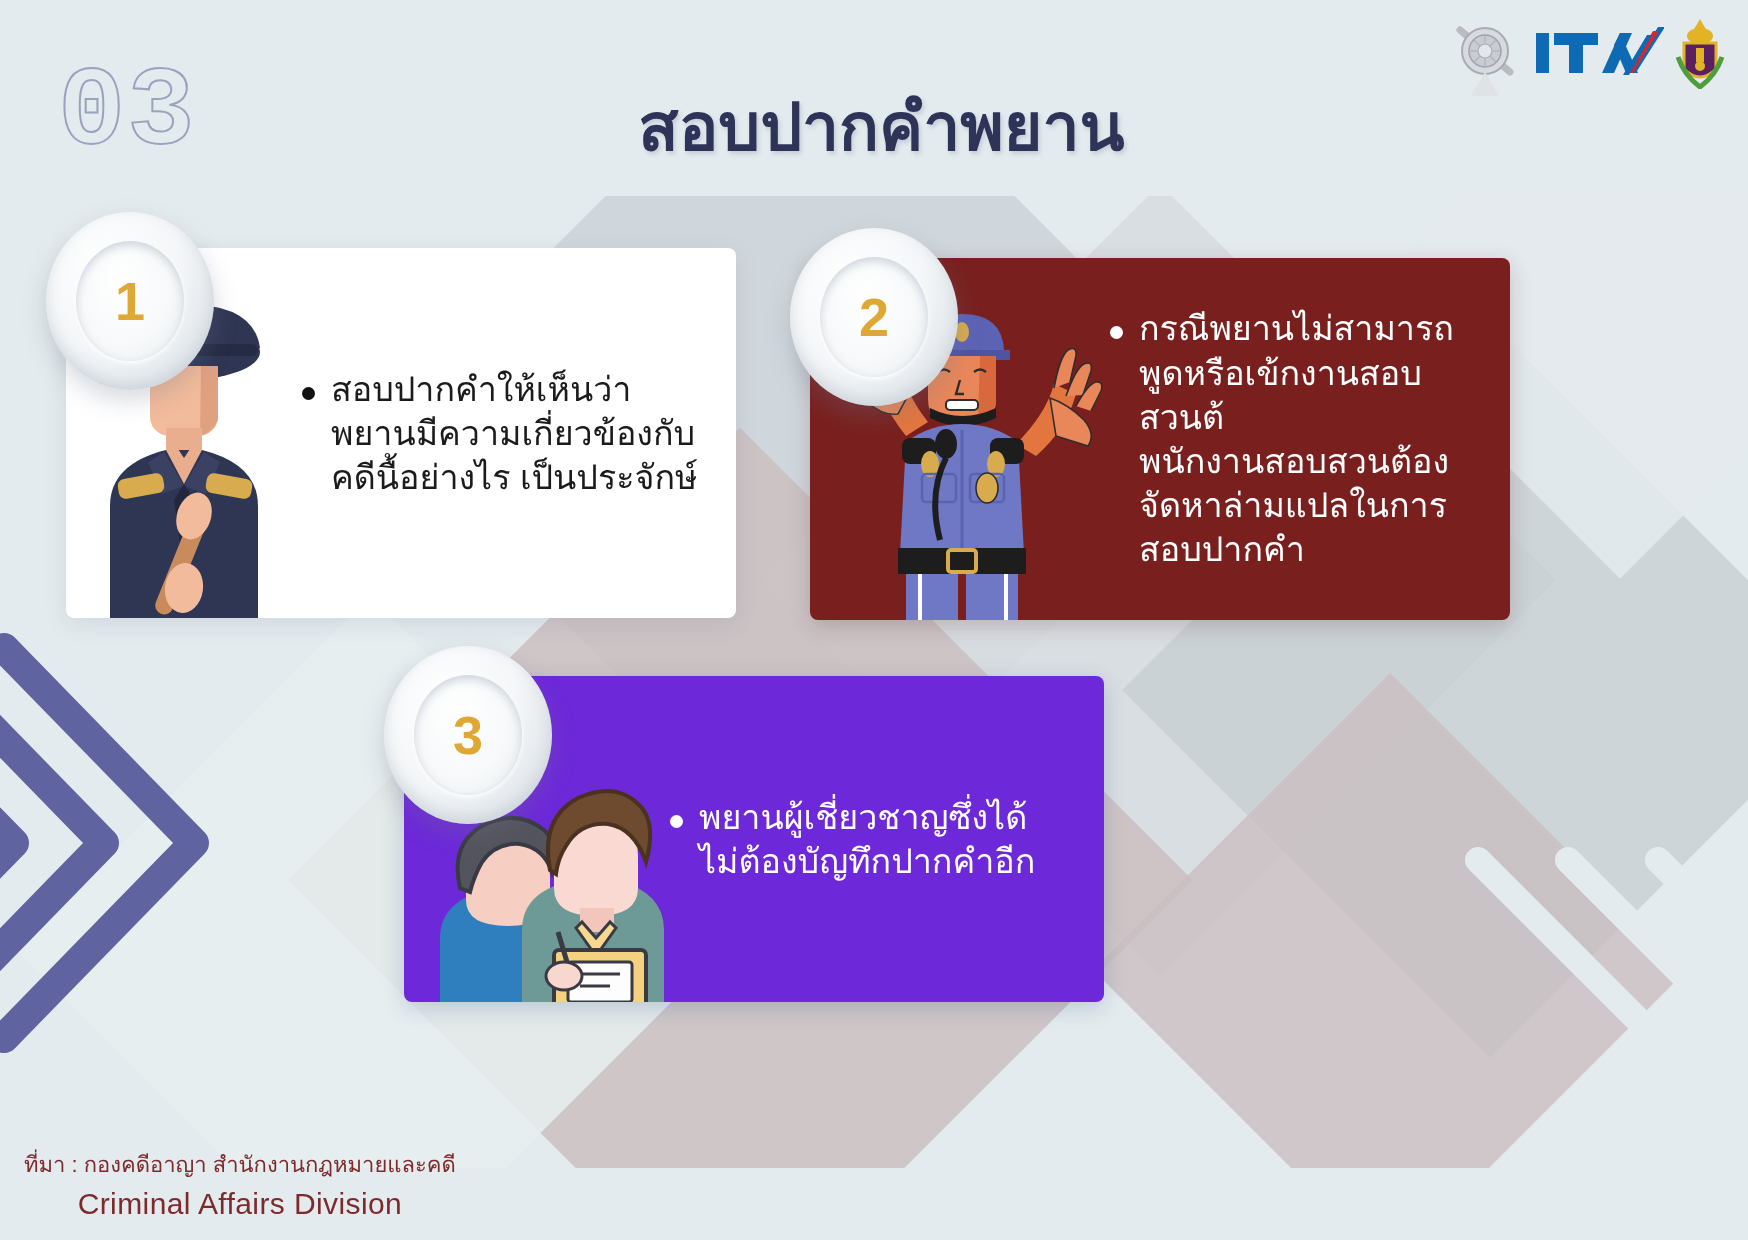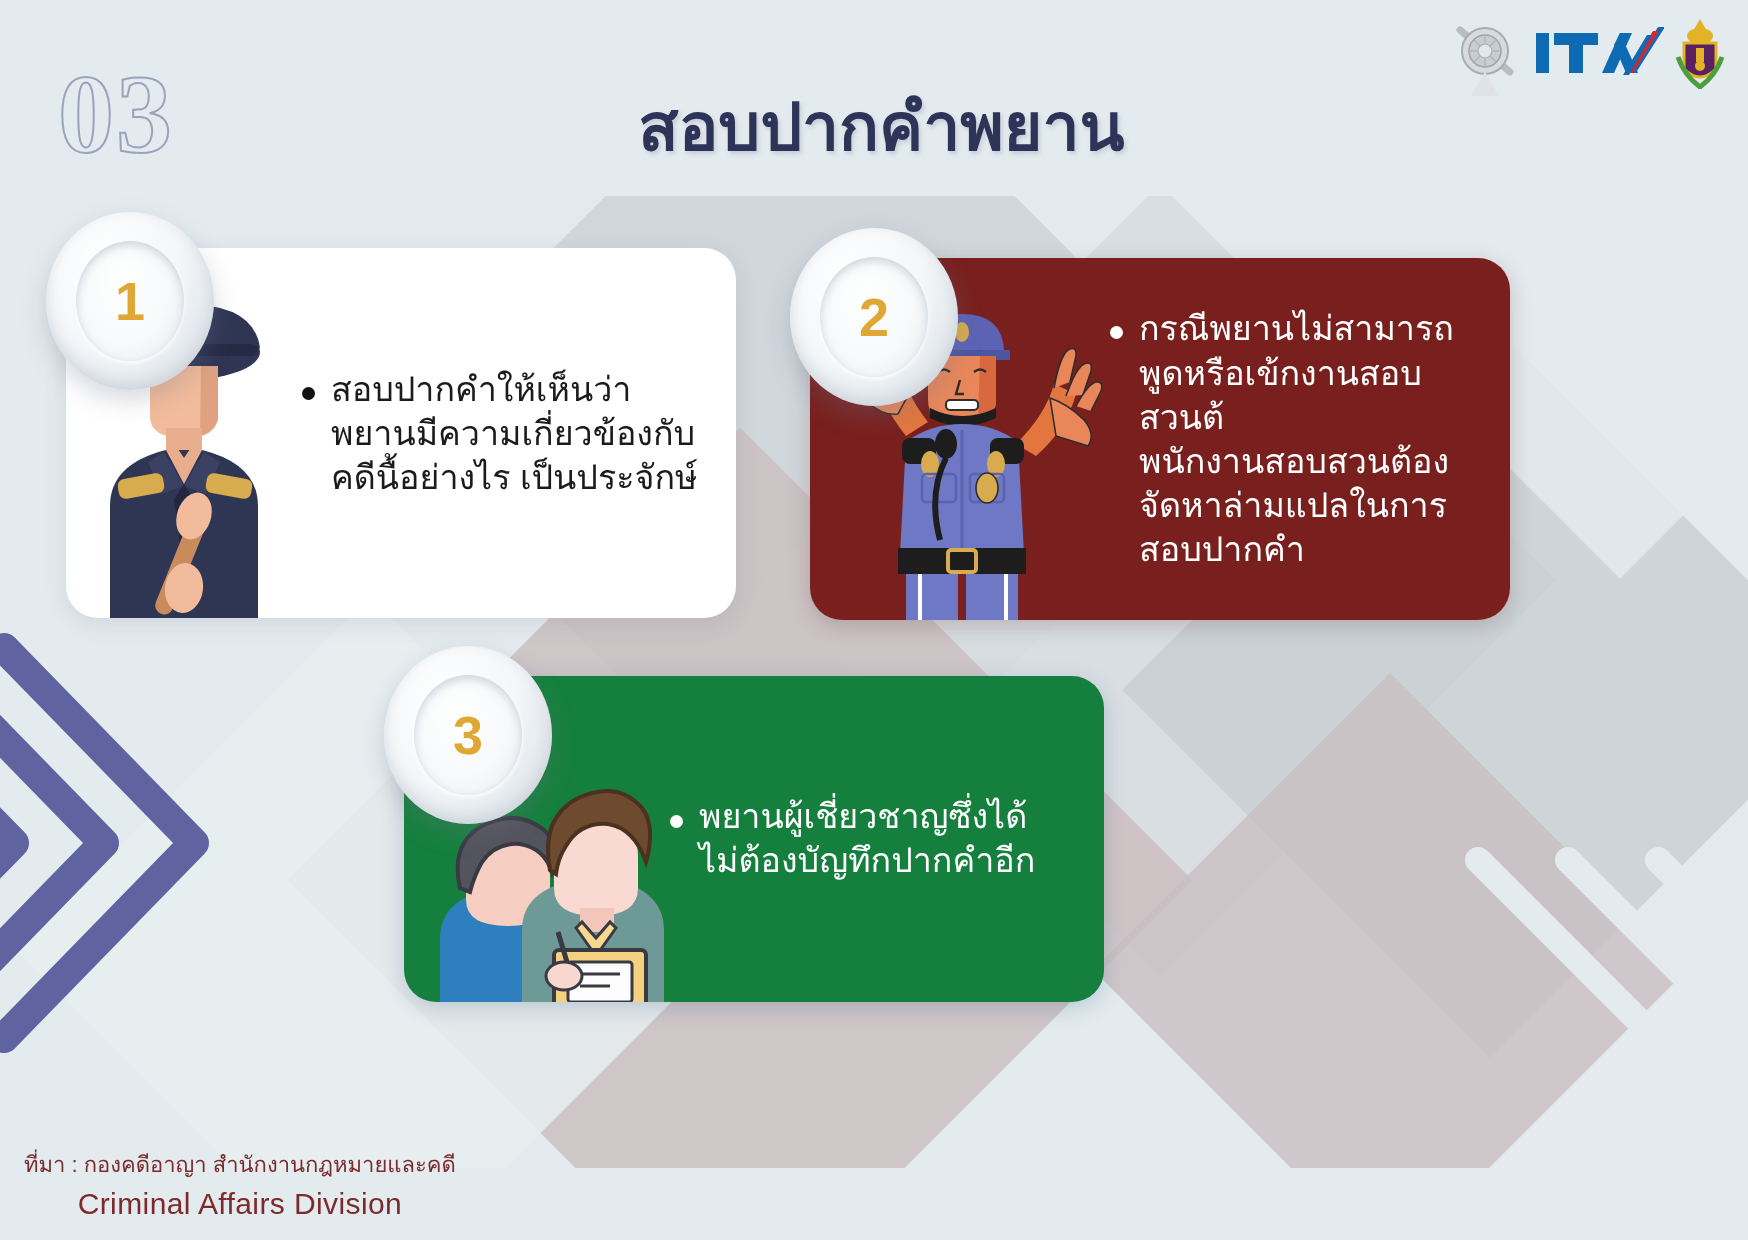--- a/index.html
+++ b/index.html
@@ -42,21 +42,21 @@
   
   .chev-left  { position: absolute; left: -96px; top: 618px; }
   .chev-right { position: absolute; right: -40px; bottom: -20px; }
 
   
   .big-number {
     position: absolute; left: 58px; top: 58px;
     font-size: 112px; font-weight: 700; letter-spacing: 2px;
     color: transparent;
     -webkit-text-stroke: 2px #9aa3bd;
-    font-family: Liberation Serif, serif;
+    font-family: Liberation Mono, monospace;
     line-height: 1;
   }
 
   
   .title {
     position: absolute; left: 0; right: 0; top: 74px;
     text-align: center;
     font-size: 66px; font-weight: 700;
     color: #2d3458;
     letter-spacing: 0px;
@@ -66,39 +66,38 @@
 
   
   .logos {
     position: absolute; right: 22px; top: 10px;
     display: flex; align-items: center; gap: 10px;
   }
 
   
   .card {
     position: absolute;
-    border-radius: 32px;
+    border-radius: 8px;
     display: flex; align-items: center;
     overflow: hidden;
   }
   .card-1 {
     left: 66px; top: 248px; width: 670px; height: 370px;
     background: #ffffff;
     box-shadow: 0 6px 22px rgba(90,100,130,.14);
   }
   .card-2 {
     left: 810px; top: 258px; width: 700px; height: 362px;
     background: #79201f;
     box-shadow: 0 6px 22px rgba(70,20,20,.20);
   }
   .card-3 {
     left: 404px; top: 676px; width: 700px; height: 326px;
-    background: #15803d;
+    background: #6d28d9;
     box-shadow: 0 6px 22px rgba(20,70,120,.20);
-    font-family: Liberation Serif, serif;
   }
 
   .card-art { flex: 0 0 auto; position: relative; height: 100%; display: flex; align-items: flex-end; }
   .card-text { flex: 1 1 auto; padding-right: 26px; }
 
   .bullet-row { display: flex; align-items: flex-start; gap: 16px; }
   .bullet-dot {
     flex: 0 0 auto; width: 13px; height: 13px; border-radius: 50%;
     margin-top: 20px;
   }

